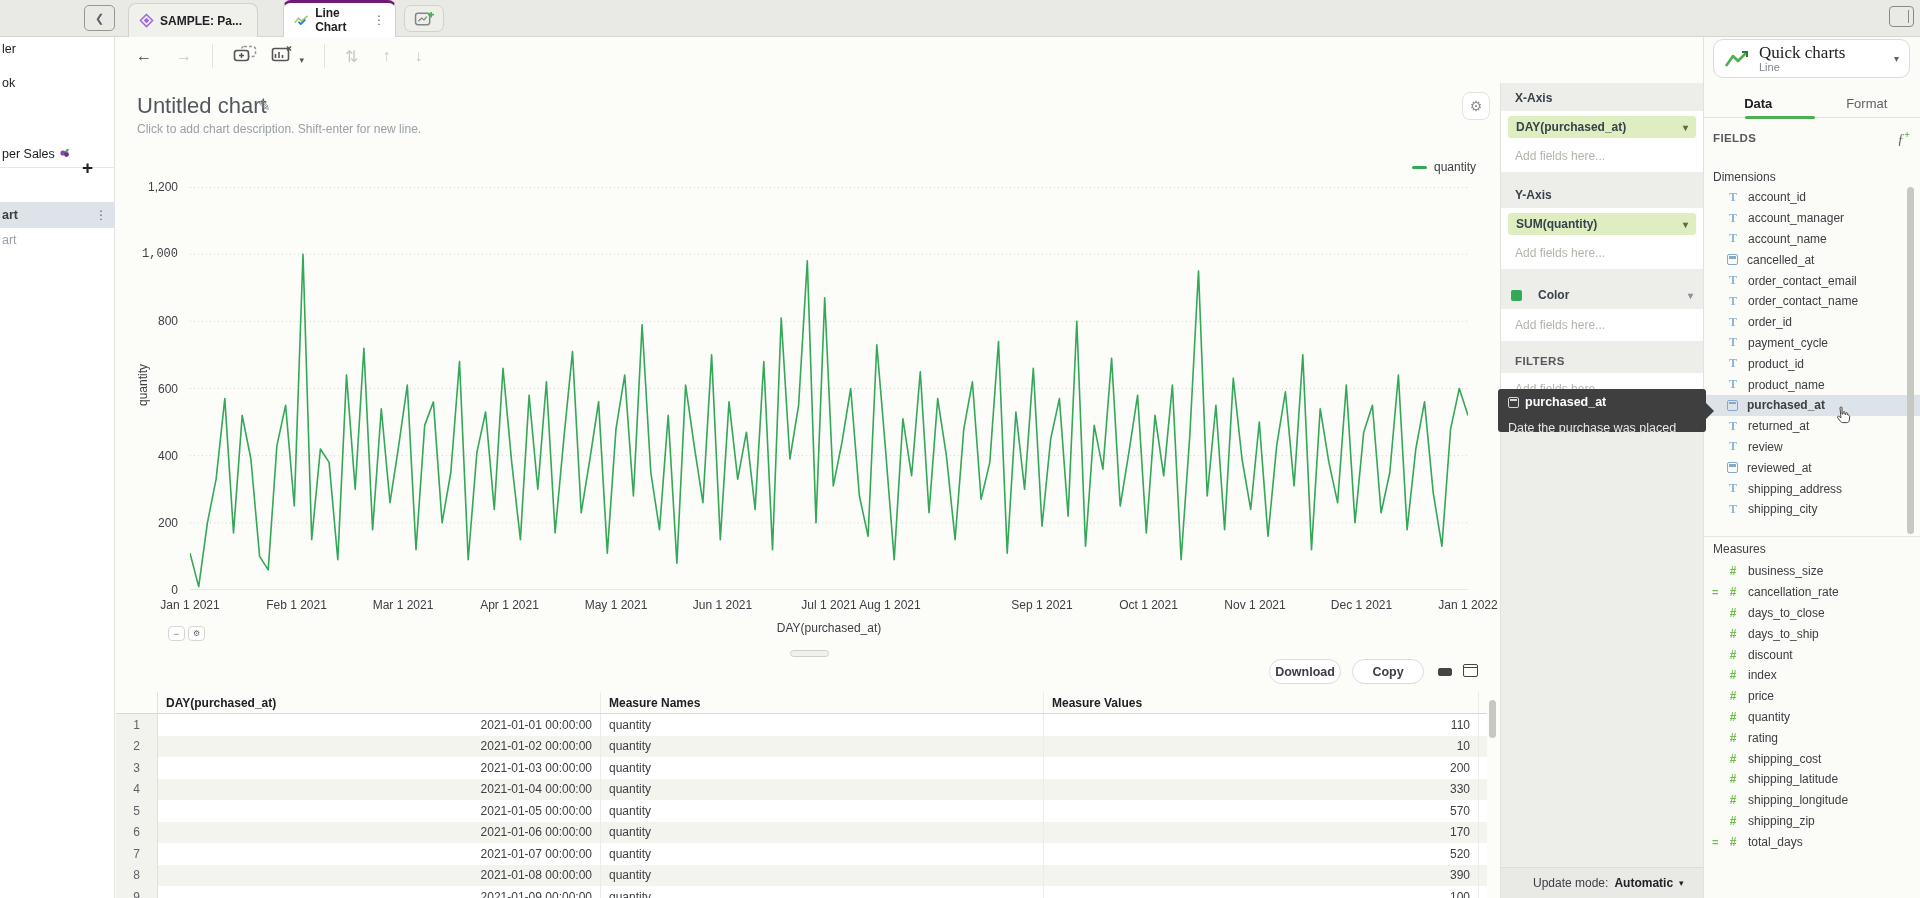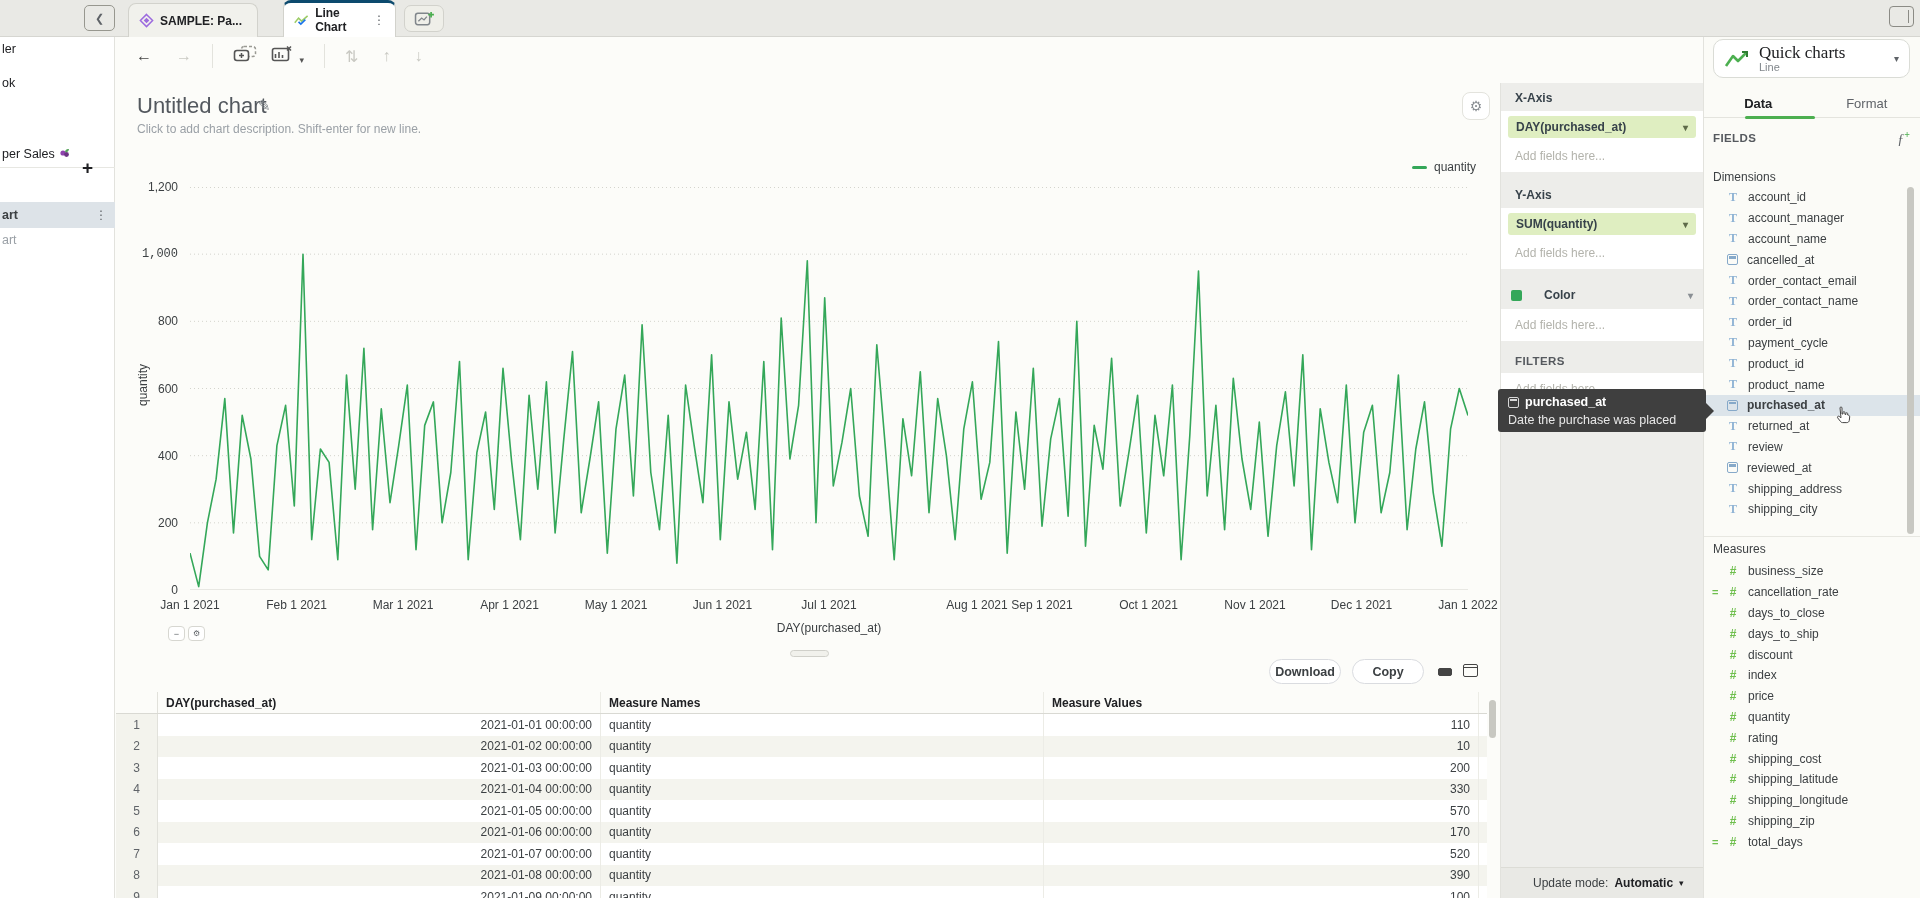--- a/index.html
+++ b/index.html
@@ -3,21 +3,21 @@
 <meta charset="utf-8">
 <style>
 *{margin:0;padding:0;box-sizing:border-box}
 html,body{width:1920px;height:898px}
 #app{position:relative;width:1920px;height:898px;overflow:hidden;background:#fcfcf9;font-family:"Liberation Sans",sans-serif;color:#3c4043;font-size:12px}
 
 #topbar{position:absolute;left:0;top:0;width:1920px;height:37px;background:#e9e9e5;border-bottom:1px solid #d6d6d1}
 #collapse-btn{position:absolute;left:84px;top:5px;width:31px;height:26px;border:1px solid #97979veryd}
 #collapse-btn{border:1px solid #97978f;border-radius:5px;background:#e9e9e5;color:#5f6368;font-size:11px;display:flex;align-items:center;justify-content:center;cursor:pointer}
 .tab{position:absolute;top:3px;height:34px;display:flex;align-items:center;gap:6px;padding:0 10px;border:1px solid #d2d2cc;border-bottom:none;border-radius:8px 8px 0 0;background:#f1f1ec;font-weight:bold;color:#202124}
-.tab.active{top:0;height:37px;background:#fff;border-top:3px solid #0c4a6e}
+.tab.active{top:0;height:37px;background:#fff;border-top:3px solid #701a75}
 .tab .menu-dots{color:#5f6368;font-weight:normal;padding-left:2px}
 #new-tab-btn{position:absolute;left:404px;top:5px;width:40px;height:27px;border:1px solid #d2d2cc;border-radius:7px;background:#efefe9;display:flex;align-items:center;justify-content:center}
 #panel-toggle{position:absolute;left:1889px;top:6px;width:25px;height:21px;border:1px solid #8b8b85;border-radius:4px;background:transparent}
 #panel-toggle i{position:absolute;right:4px;top:3px;bottom:3px;width:1px;background:#8b8b85}
 
 #sidebar{position:absolute;left:0;top:37px;width:115px;height:861px;background:#fff;border-right:1px solid #e2e2dd}
 .sb-item{position:absolute;left:0;width:115px;font-weight:normal;color:#202124;font-size:12.5px;padding-left:2px}
 #sb-divider{position:absolute;left:0;top:130px;width:115px;border-top:1px solid #e7e7e2}
 #sb-plus{position:absolute;left:82px;top:120px;font-size:19px;color:#202124;font-weight:bold}
 #sb-active{position:absolute;left:0;top:165px;width:115px;height:26px;background:#dde3e8;display:flex;align-items:center}
@@ -62,31 +62,31 @@
 #thead .c1{justify-content:flex-start}
 #thead .c-num{background:#fcfcf9;border-right:1px solid #e1e1db}
 #table-scroll{position:absolute;left:1489px;top:700px;width:7px;height:38px;background:#c8c8c2;border-radius:4px}
 
 #shelf{position:absolute;left:1500px;top:83px;width:203px;height:815px;background:#ededea;border-left:1px solid #e2e2dd}
 .shelf-h{padding:8px 0 6px 14px;font-weight:bold;color:#37424a}
 .dropzone{background:#fff;padding:9px 14px;color:#b3b3ac}
 .pillzone{background:#fff;padding:5px 7px 2px 7px}
 .field-pill{display:flex;align-items:center;justify-content:space-between;background:#dfeec1;border-radius:3px;padding:4px 8px;font-weight:bold;color:#37424a}
 .field-pill .caret{color:#5e6b49;font-size:10px}
-#color-row{display:flex;align-items:center;gap:22px;padding:9px 10px 7px 10px;font-weight:bold;color:#37424a}
+#color-row{display:flex;align-items:center;gap:16px;padding:9px 10px 7px 10px;font-weight:bold;color:#37424a}
 #color-row .sw{width:11px;height:11px;border-radius:2px}
 #color-row .caret{margin-left:auto;color:#8a8f94;font-size:10px}
 #filters-h{padding:14px 0 6px 14px;font-weight:bold;color:#55595e;letter-spacing:.4px;font-size:11.5px}
 #update-bar{position:absolute;left:0;bottom:0;width:203px;height:31px;background:#e9e9e5;border-top:1px solid #dcdcd6;display:flex;align-items:center;padding-left:32px;gap:6px}
 #update-bar b{font-weight:bold;color:#202124}
 #update-bar .caret{font-size:9px;color:#202124}
 
 #tooltip{position:absolute;left:1498px;top:389px;width:208px;height:43px;background:#3f3f3f;border-radius:3px;color:#fff;padding:6px 10px;z-index:30}
 #tooltip .t1{display:flex;align-items:center;gap:6px;font-weight:bold;font-size:12.5px}
-#tooltip .t2{color:#e8e8e8;margin-top:4px;font-size:12.5px}
+#tooltip .t2{color:#e8e8e8;margin-top:12px;font-size:12.5px}
 #tooltip .arrow{position:absolute;right:-8px;top:14px;width:0;height:0;border-top:8px solid transparent;border-bottom:8px solid transparent;border-left:8px solid #3f3f3f}
 .cal{display:inline-block;width:11px;height:11px;border:1.5px solid #86a9c9;border-radius:2px;position:relative;flex:none}
 .cal::before{content:"";position:absolute;top:1px;left:1px;right:1px;height:2.5px;background:#86a9c9}
 .cal.white{border-color:#d8d8d8}
 .cal.white::before{background:#d8d8d8}
 
 #quick{position:absolute;left:1703px;top:37px;width:217px;height:861px;background:#fbfbf7;border-left:1px solid #e2e2dd}
 #qc-card{position:absolute;left:9px;top:2px;width:197px;height:39px;background:#fff;border:1px solid #dadcd6;border-radius:10px;display:flex;align-items:center;padding:0 10px;gap:9px}
 #qc-title{font-family:"Liberation Serif",serif;font-weight:normal;font-size:17px;color:#202124;line-height:16px}
 #qc-sub{color:#80868b;font-size:11px}
@@ -230,21 +230,21 @@
     </div>
   <div id="ylabel">quantity</div>
   <div id="xticks">
       <span style="left: 190px;">Jan 1 2021</span>
       <span style="left: 296.5px;">Feb 1 2021</span>
       <span style="left: 403px;">Mar 1 2021</span>
       <span style="left: 509.5px;">Apr 1 2021</span>
       <span style="left: 616px;">May 1 2021</span>
       <span style="left: 722.5px;">Jun 1 2021</span>
       <span style="left: 829px;">Jul 1 2021</span>
-      <span style="left: 977px;">Aug 1 2021</span>
+      <span style="left: 890px;">Aug 1 2021</span>
       <span style="left: 1042px;">Sep 1 2021</span>
       <span style="left: 1148.5px;">Oct 1 2021</span>
       <span style="left: 1255px;">Nov 1 2021</span>
       <span style="left: 1361.5px;">Dec 1 2021</span>
       <span style="left: 1468px;">Jan 1 2022</span>
     </div>
   <div id="xaxis-title">DAY(purchased_at)</div>
   <div class="mini-btn" style="left:168px">−</div>
   <div class="mini-btn" style="left:188px">
       <span style="font-size:8px">⚙</span>

